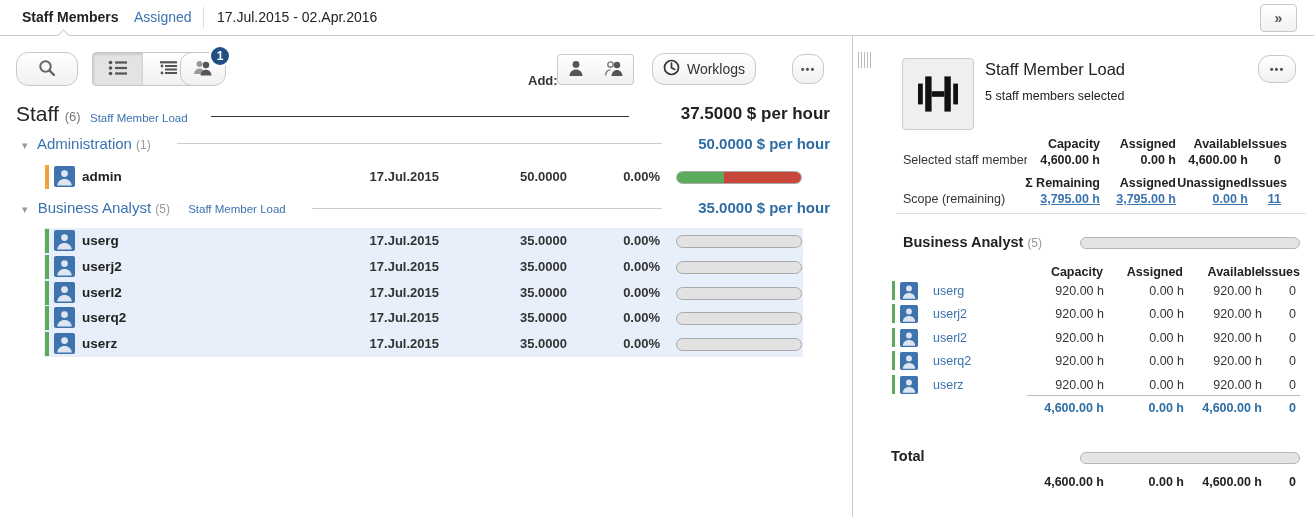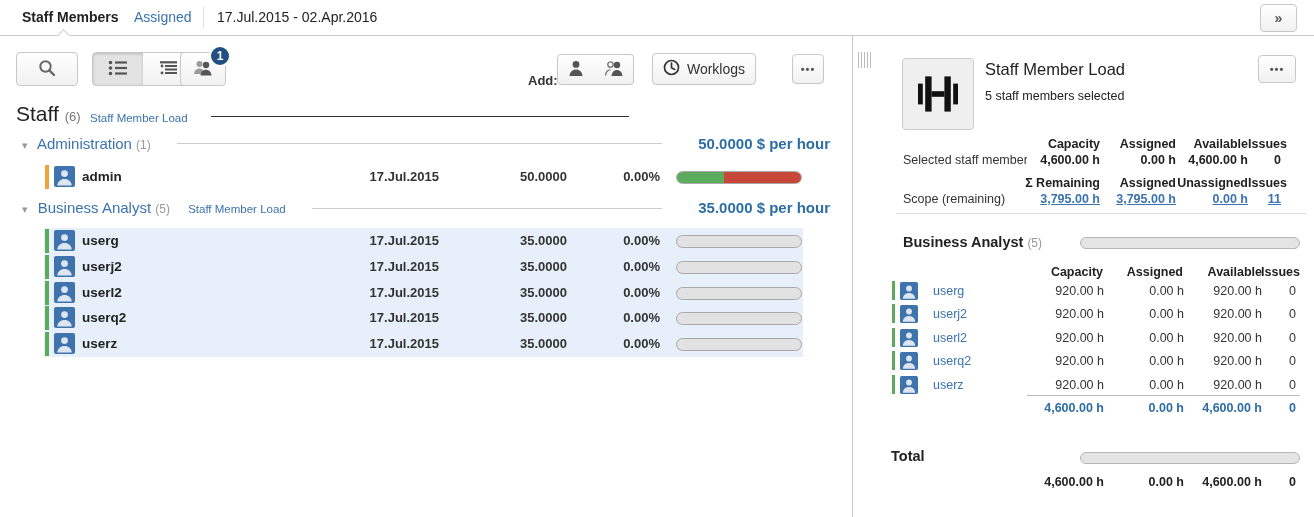--- a/index.html
+++ b/index.html
@@ -21,21 +21,21 @@
     color:#555; font-size:14px; font-weight:bold; text-align:center; line-height:26px; cursor:pointer; }
 
   
   .left-panel { position:absolute; left:0; top:36px; width:853px; height:481px;
     background:#fff; border-right:1px solid #ccc; }
   .gutter-handle { position:absolute; left:858px; top:52px; width:13px; height:16px;
     background:repeating-linear-gradient(90deg,#bbb 0 1px,transparent 1px 3px); cursor:col-resize; }
   .right-panel { position:absolute; left:890px; top:36px; width:424px; height:481px; background:#fff; }
 
   
-  .btn { position:absolute; border:1px solid #c8c8c8; border-radius:4px;
+  .btn { position:absolute; border:1px solid #c8c8c8; border-radius:12px;
     background:linear-gradient(#ffffff,#f1f1f1); display:flex; align-items:center;
     justify-content:center; cursor:pointer; color:#333; }
   .btn-active { background:#e3e3e3; box-shadow:inset 0 1px 3px rgba(0,0,0,.18); }
   .btn-grp-l { border-radius:4px 0 0 4px; }
   .btn-grp-r { border-radius:0 4px 4px 0; border-left:none; }
   .dots { letter-spacing:1px; font-size:11px; color:#555; font-weight:bold; }
 
   
   .tool-search { left:16px; top:16px; width:62px; height:34px; }
   .tool-view1 { left:92px; top:16px; width:52px; height:34px; }
@@ -218,20 +218,21 @@
   <div class="btn tool-dots dots">
       <span>•••</span>
     </div>
 
   <div class="staff-title">
     <span>Staff</span>
     <span class="staff-count">(6)</span>
   </div>
   <span class="load-link staff-loadlink">Staff Member Load</span>
   <div class="staff-line"></div>
+  <span class="staff-rate">37.5000 $ per hour</span>
 
   <div class="grp-hdr hdr-admin">
     <span class="grp-tri">▾</span>
     <span>Administration</span>
     <span class="grp-count">(1)</span>
   </div>
   <div class="grp-line line-admin"></div>
   <span class="grp-rate rate-admin">50.0000 $ per hour</span>
 
   <div class="m-row" style="top:128px;">

